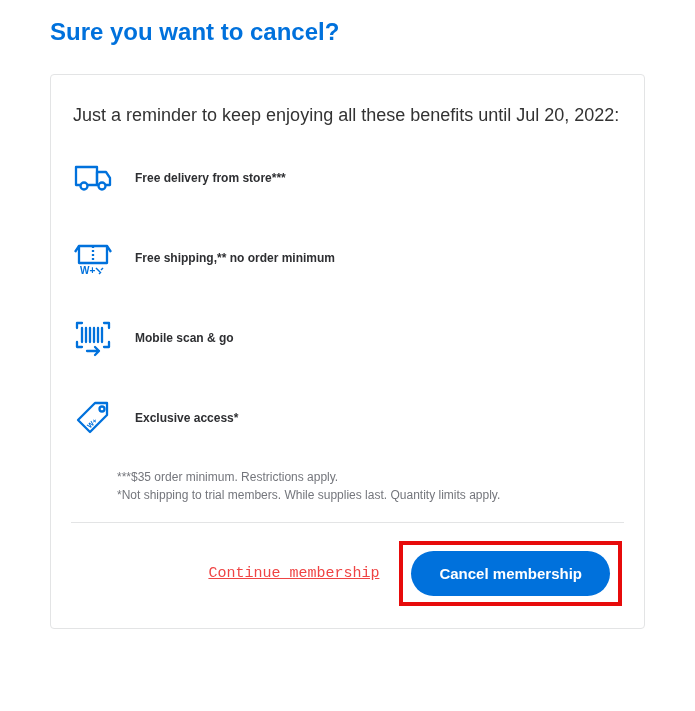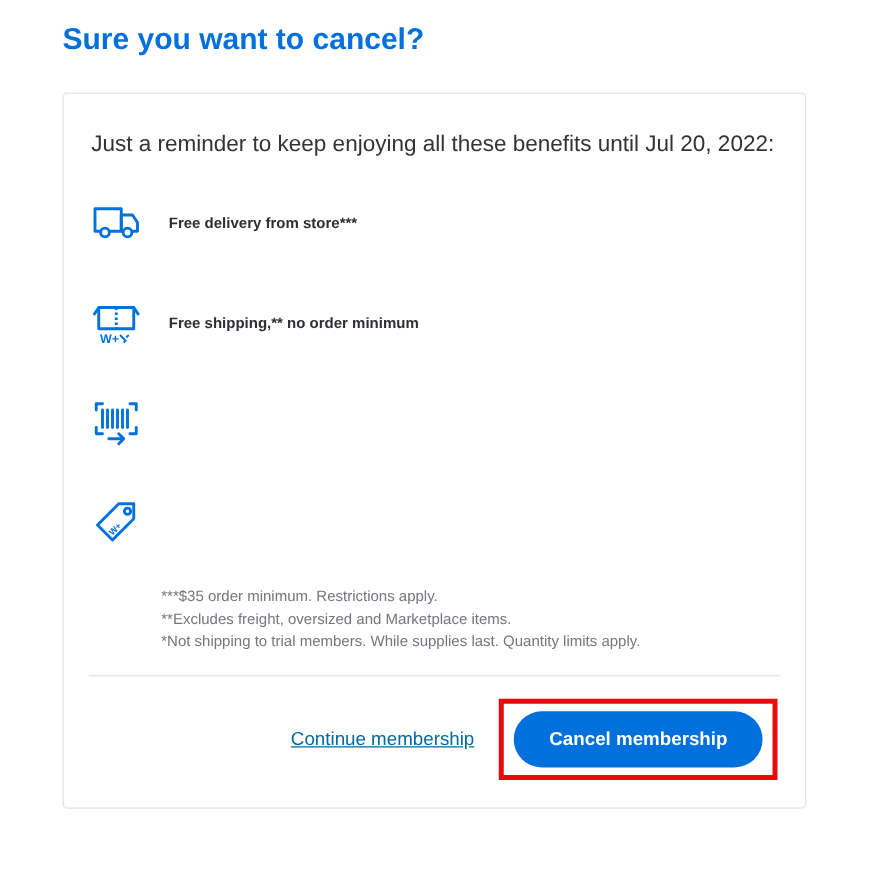--- a/index.html
+++ b/index.html
@@ -42,21 +42,21 @@
       align-items: center;
       justify-content: center;
       flex-shrink: 0;
     }
     .benefit-label {
       font-size: 12px;
       font-weight: 700;
       color: #2e2f32;
     }
     .footnotes {
-      margin-left: 56px;
+      margin-left: 44px;
       margin-top: -10px;
       margin-bottom: 18px;
     }
     .footnote {
       font-size: 12px;
       color: #74767c;
       line-height: 1.5;
     }
     .divider {
       border: none;
@@ -66,24 +66,24 @@
     .actions {
       display: flex;
       justify-content: flex-end;
       align-items: center;
       gap: 20px;
     }
     .link-btn {
       background: none;
       border: none;
       font-size: 15px;
-      color: #0369a1;
+      color: #ef4444;
       text-decoration: underline;
       cursor: pointer;
-      font-family: Liberation Sans, sans-serif;
+      font-family: Liberation Mono, monospace;
     }
     .highlight-wrap {
       border: 4px solid #e70b0b;
       padding: 6px 8px;
       display: inline-flex;
     }
     .primary-btn {
       background: #0071dc;
       color: #fff;
       border: none;
@@ -146,37 +146,38 @@
           <line x1="9" y1="10" x2="9" y2="24"></line>
           <line x1="13" y1="10" x2="13" y2="24"></line>
           <line x1="17" y1="10" x2="17" y2="24"></line>
           <line x1="21" y1="10" x2="21" y2="24"></line>
           <line x1="25" y1="10" x2="25" y2="24"></line>
           <line x1="29" y1="10" x2="29" y2="24"></line>
           <path d="M14 33 H26 M22 29 L26 33 L22 37"></path>
         </g>
       </svg>
     </span>
+    <span class="benefit-label">Mobile scan &amp; go</span>
   </div>
 
   <div class="benefit-row">
     <span class="benefit-icon">
       <svg viewBox="0 0 40 40" width="40" height="40">
         <g fill="none" stroke="#0071dc" stroke-width="2.3" stroke-linejoin="round">
           <path d="M22 5 H34 V17 L17 34 L5 22 Z"></path>
           <circle cx="29" cy="11" r="2.5"></circle>
         </g>
         <text x="13" y="29" font-size="7" font-weight="700" fill="#0071dc" transform="rotate(-45 17 25)">W+</text>
       </svg>
     </span>
+    <span class="benefit-label">Exclusive access*</span>
   </div>
 
   <div class="footnotes">
     <p class="footnote">***$35 order minimum. Restrictions apply.</p>
-    <p class="footnote">**Excludes freight, oversized and Marketplace items.</p>
     <p class="footnote">*Not shipping to trial members. While supplies last. Quantity limits apply.</p>
   </div>
 
   <hr class="divider">
 
   <div class="actions">
     <button class="link-btn">Continue membership</button>
     <span class="highlight-wrap">
       <button class="primary-btn">Cancel membership</button>
     </span>

